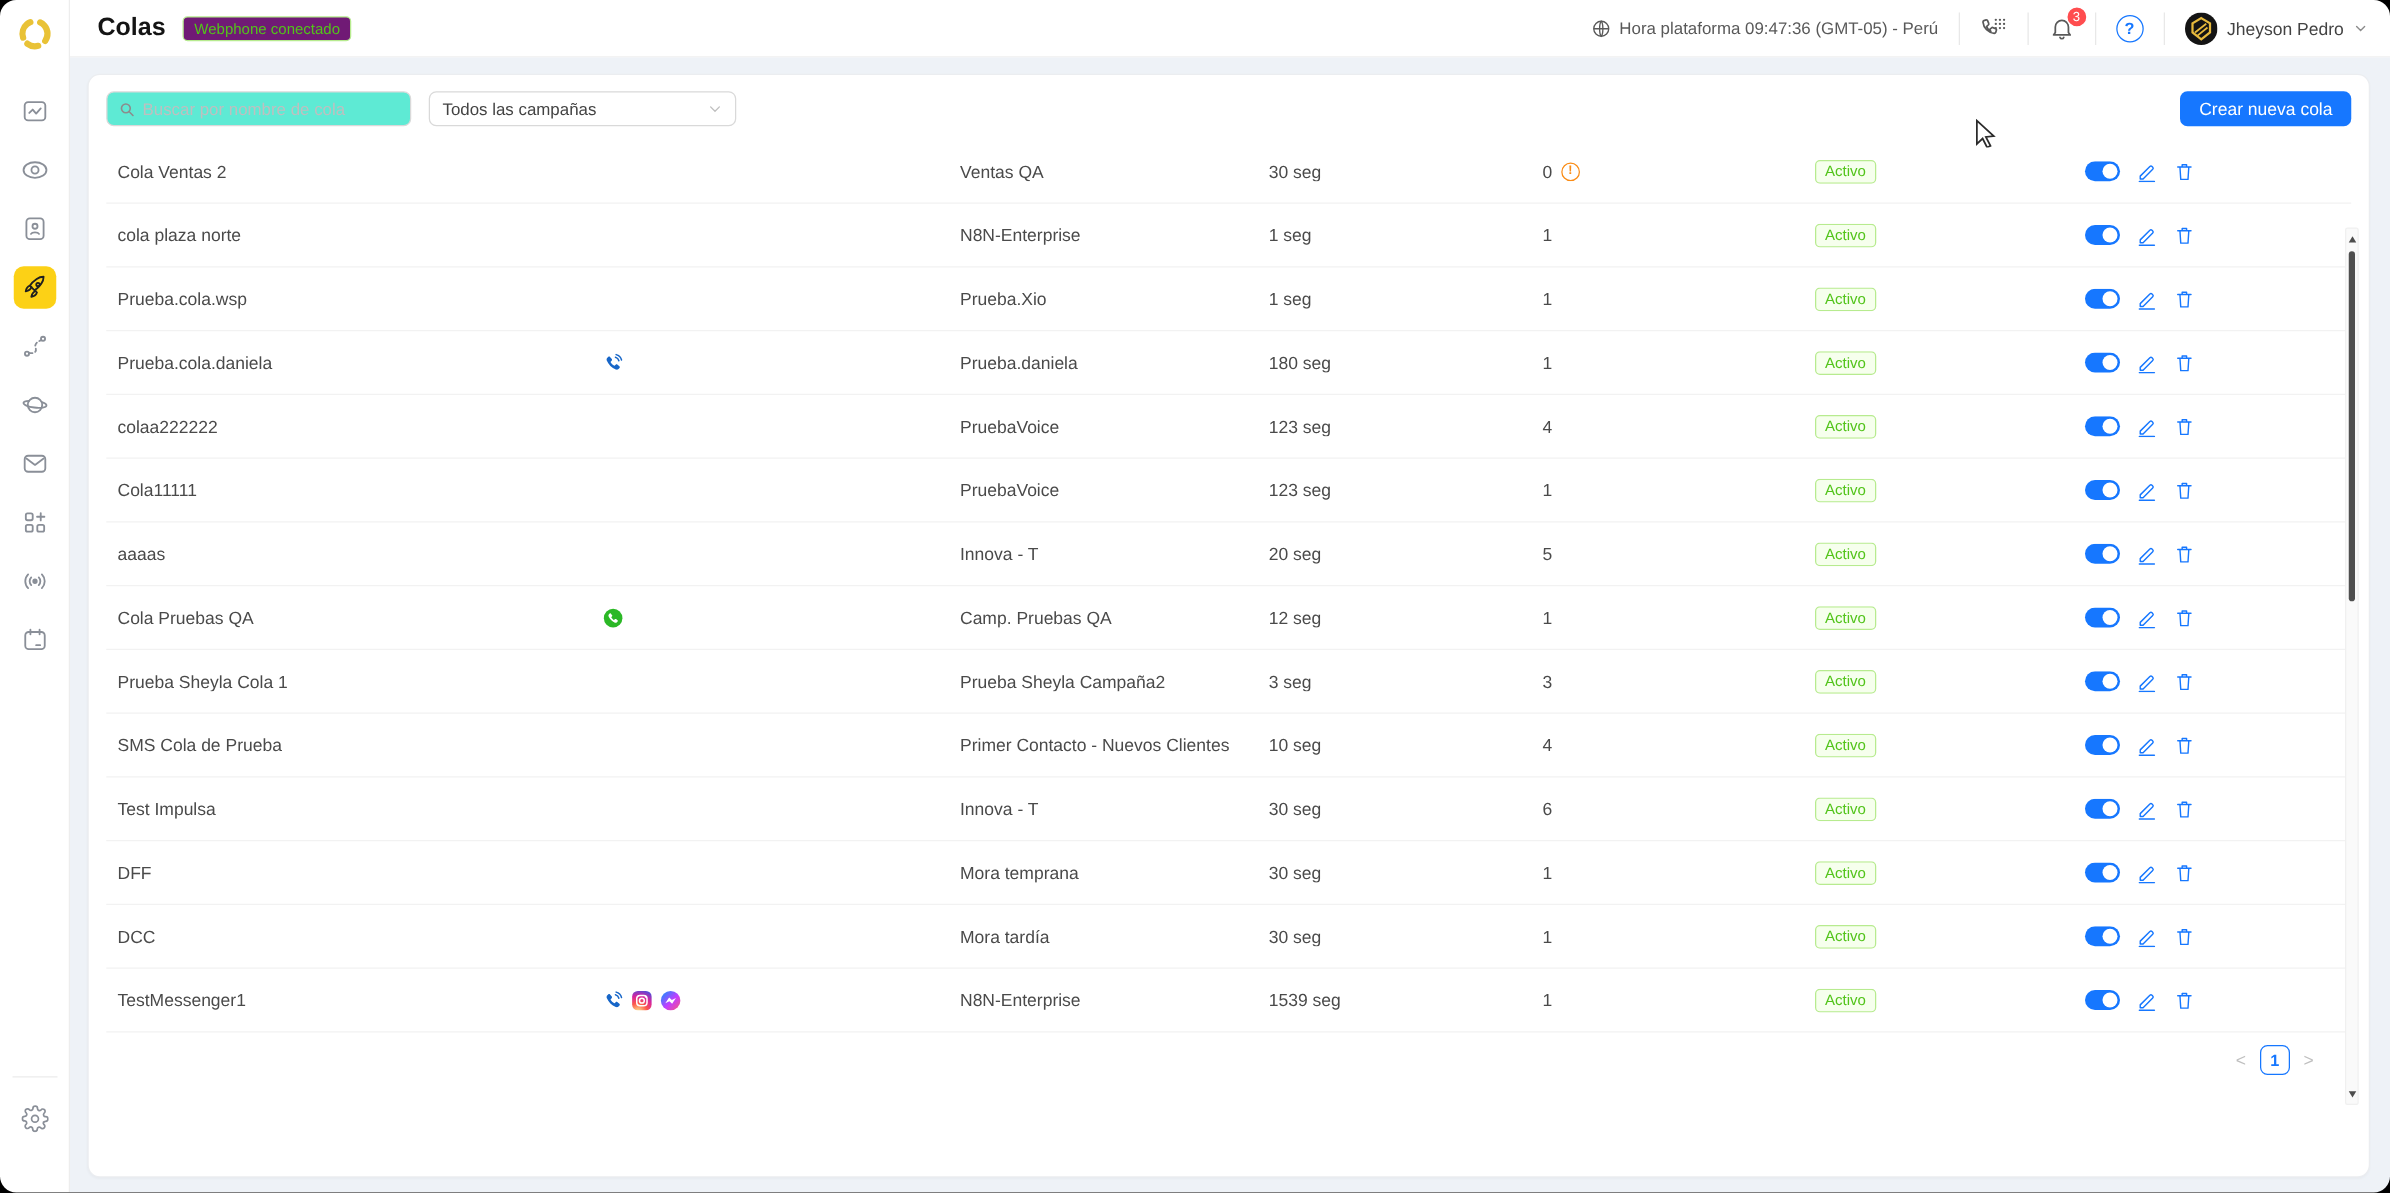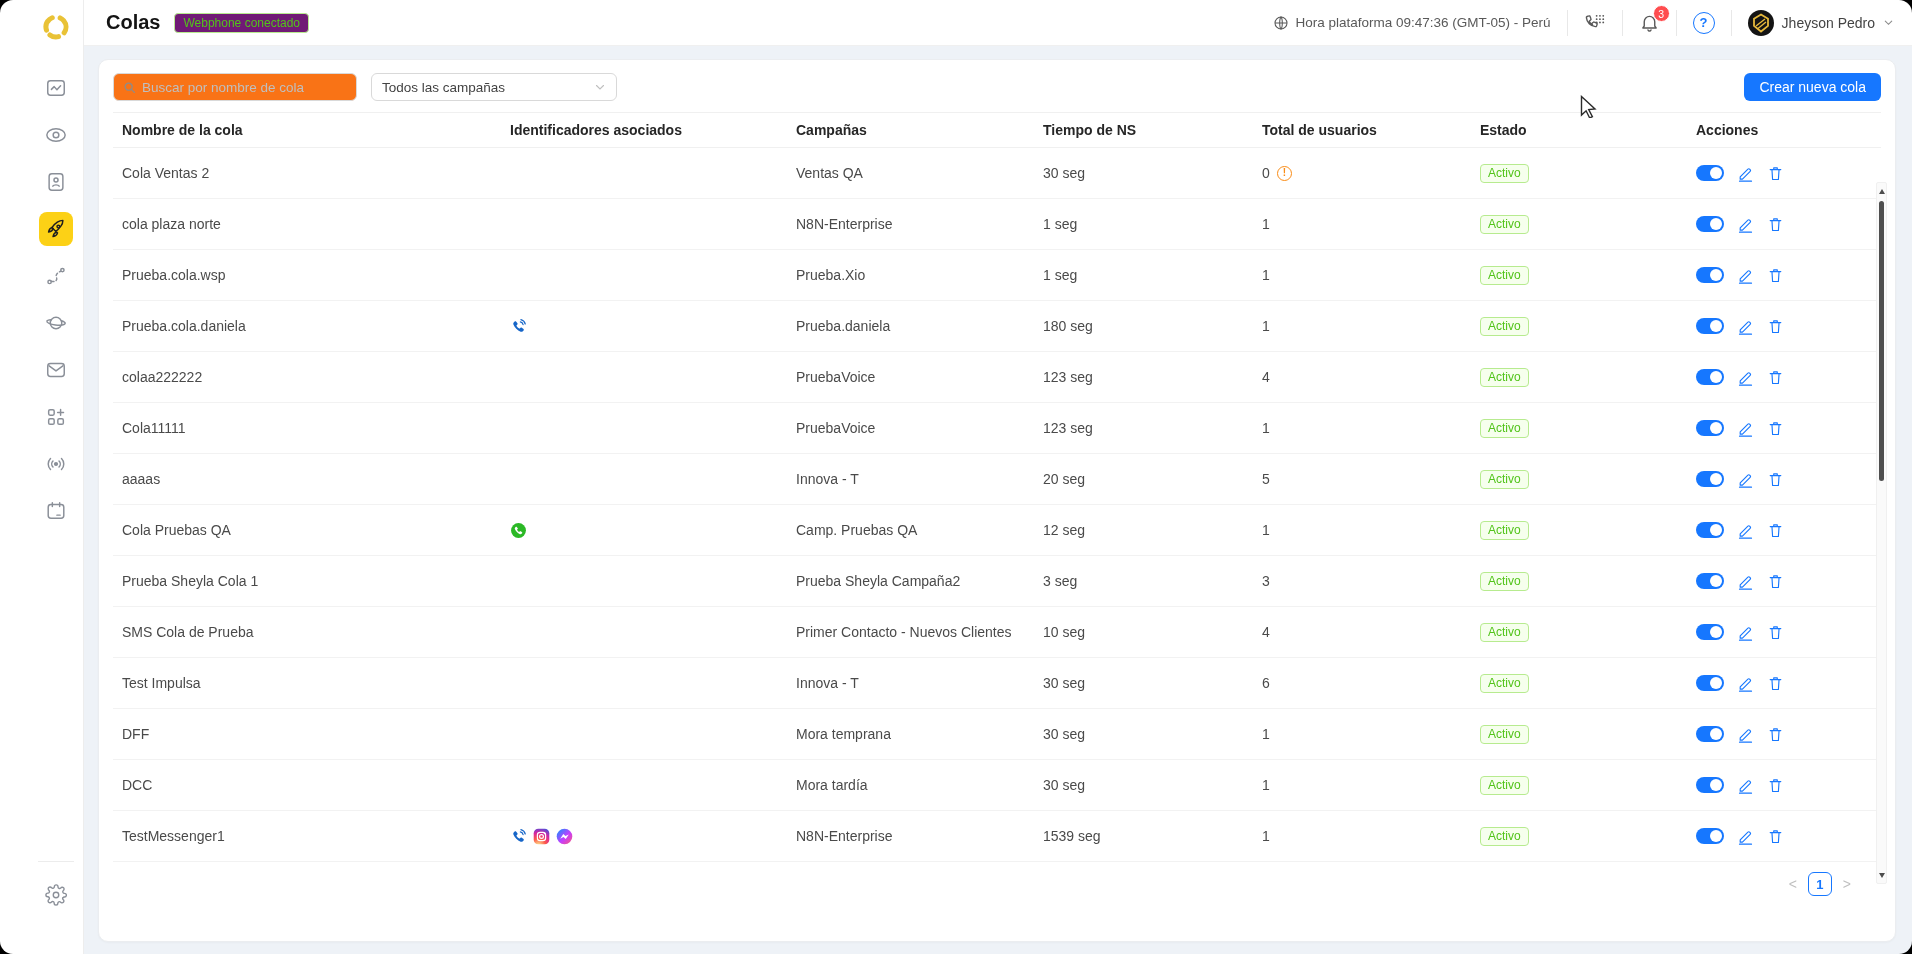--- a/index.html
+++ b/index.html
@@ -1,17 +1,17 @@
 <!DOCTYPE html>
 <html><head>
 <meta charset="utf-8">
 <style>
   * { box-sizing: border-box; margin: 0; padding: 0; }
   html,body { width:1912px; height:954px; overflow:hidden; font-family:"Liberation Sans", sans-serif; background:#fff; }
-  .app { display:flex; width:100%; height:100%;padding-left:28px; }
+  .app { display:flex; width:100%; height:100%; }
 
   
   .sidebar { width:56px; height:100%; background:#fff; border-right:1px solid #ededed; display:flex; flex-direction:column; align-items:center; flex-shrink:0; position:relative; z-index:5; }
   .logo { margin-top:13px; margin-bottom:26px; }
   .side-nav { display:flex; flex-direction:column; align-items:center; gap:13px; }
   .side-item { width:34px; height:34px; border-radius:8px; display:flex; align-items:center; justify-content:center; cursor:pointer; }
   .side-item svg { stroke:#8a8f98; }
   .side-item.active { background:#fcd116; }
   .side-item.active svg { stroke:#1f1f1f; }
   .side-bottom { margin-top:auto; margin-bottom:40px; display:flex; flex-direction:column; align-items:center; width:100%; }
@@ -33,21 +33,21 @@
   .user-chip { display:flex; align-items:center; gap:8px; cursor:pointer; }
   .user-name { font-size:14px; color:#434343; }
 
   
   .main { flex:1; background:#eef2f7; padding:13px 16px 12px 14px; min-width:0; }
   .card { background:#fff; border:1px solid #ebedf0; border-radius:10px; height:100%; padding:13px 14px 0 14px; position:relative; box-shadow:0 1px 2px rgba(0,0,0,0.03); }
   .desc { font-size:14px; color:#434343; line-height:20px; margin-bottom:10px; }
   .desc a { color:#1677ff; text-decoration:none; cursor:pointer; }
 
   .filters { display:flex; align-items:center; height:28px; margin-bottom:11px; }
-  .search-box { width:244px; height:28px; border:1px solid #d9d9d9; border-radius:6px; display:flex; align-items:center; padding:0 9px; gap:6px; background:#f97316; }
+  .search-box { width:244px; height:28px; border:1px solid #d9d9d9; border-radius:6px; display:flex; align-items:center; padding:0 9px; gap:6px; background:#5eead4; }
   .search-box input { border:none; outline:none; flex:1; font-size:13.5px; font-family:"Liberation Sans",sans-serif; color:#434343; background:transparent; }
   .search-box input::placeholder { color:#bfbfbf; }
   .select-box { width:246px; height:28px; border:1px solid #d9d9d9; border-radius:6px; display:flex; align-items:center; padding:0 10px; margin-left:14px; font-size:13.5px; color:#434343; cursor:pointer; background:#fff; }
   .select-box .sel-chevron { margin-left:auto; display:flex; }
   .create-btn { margin-left:auto; height:28px; background:#1677ff; color:#fff; border:none; border-radius:6px; font-size:14px; font-family:"Liberation Sans",sans-serif; padding:0 15px; cursor:pointer; }
 
   
   .thead { display:flex; align-items:center; height:36px; border-top:1px solid #f0f0f0; border-bottom:1px solid #f0f0f0; }
   .cell { padding:0 8px 0 9px; font-size:14px; color:#4a4a4a; white-space:nowrap; overflow:hidden; display:flex; align-items:center; }
   .cell.th { font-weight:bold; color:#262626; }
@@ -276,29 +276,20 @@
             <span>Todos las campañas</span>
             <span class="sel-chevron">
               <svg width="12" height="12" viewBox="0 0 24 24" fill="none" stroke="#bfbfbf" stroke-width="2.2" stroke-linecap="round">
                   <path d="M5 9l7 7 7-7"></path>
                 </svg>
             </span>
           </div>
           <button class="create-btn">Crear nueva cola</button>
         </div>
 
-        <div class="thead">
-            <div class="cell th c1">Nombre de la cola</div>
-            <div class="cell th c2">Identificadores asociados</div>
-            <div class="cell th c3">Campañas</div>
-            <div class="cell th c4">Tiempo de NS</div>
-            <div class="cell th c5">Total de usuarios</div>
-            <div class="cell th c6">Estado</div>
-            <div class="cell th c7">Acciones</div>
-          </div>
         <div>
   <div class="trow">
     <div class="cell c1">Cola Ventas 2</div>
     <div class="cell c2"></div>
     <div class="cell c3">Ventas QA</div>
     <div class="cell c4">30 seg</div>
     <div class="cell c5">
       <span>0</span>
       <span class="warn-icon show">!</span>
     </div>

